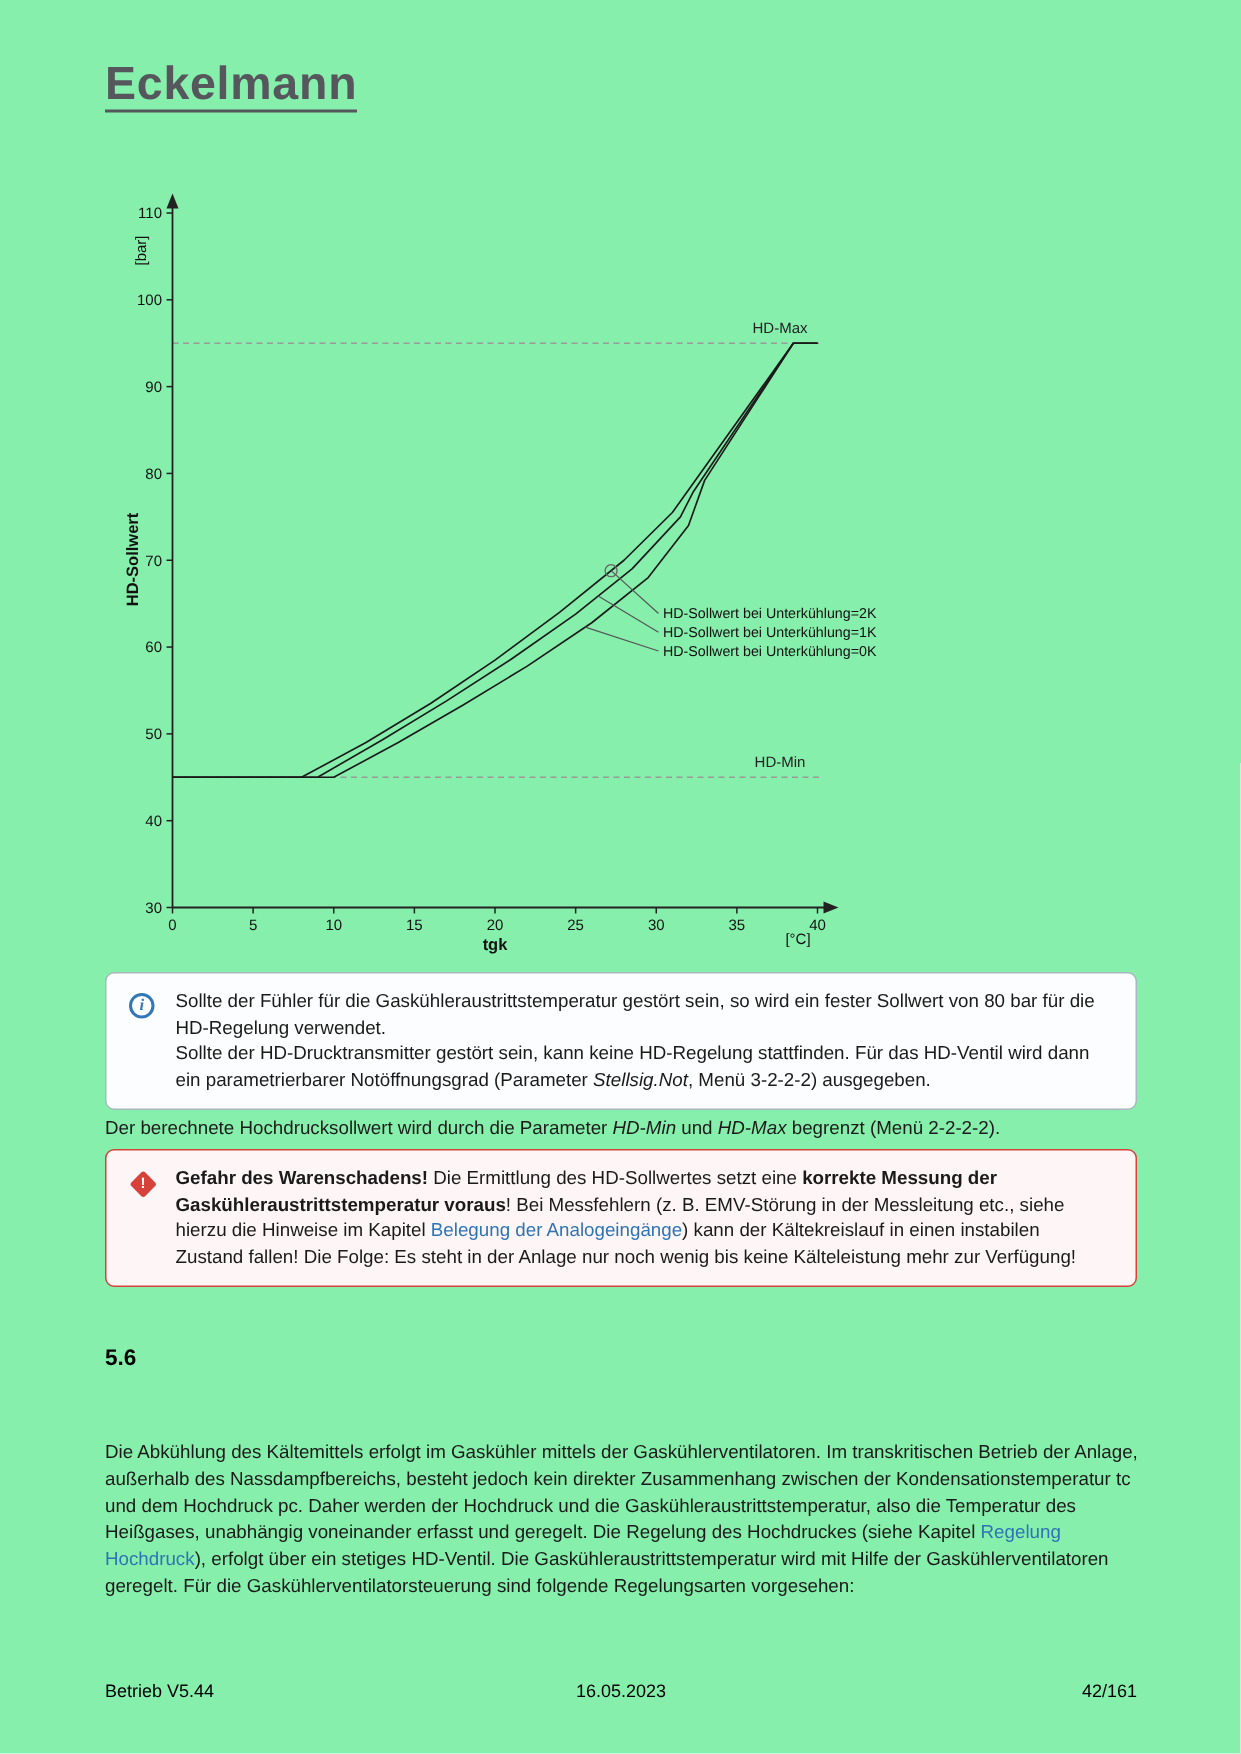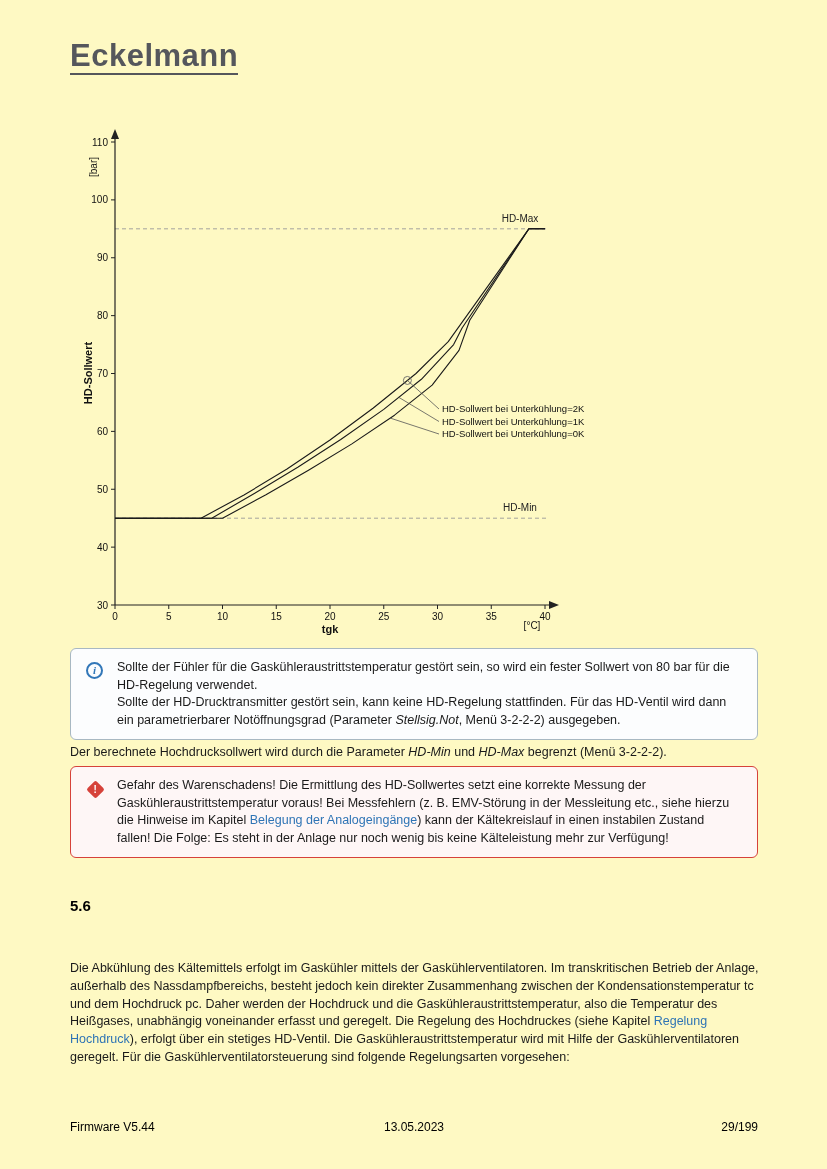--- a/index.html
+++ b/index.html
@@ -3,21 +3,21 @@
 <meta charset="utf-8">
 <style>
   * { margin: 0; padding: 0; box-sizing: border-box; }
   html, body { background: #ffffff; }
   body { font-family: "Liberation Sans", sans-serif; color: #1a1a1a; }
 
   .page {
     position: relative;
     width: 827px;
     height: 1169px;
-    background: #fef9c3;
+    background: #86efac;
     overflow: hidden;
   }
 
   .logo {
     position: absolute;
     left: 70px;
     top: 40px;
     font-size: 31px;
     font-weight: bold;
     color: #55575c;
@@ -129,21 +129,21 @@
     top: 1120px;
     width: 688px;
     display: flex;
     font-size: 12px;
     color: #000000;
   }
   .footer span { flex: 1; }
   .footer .f-center { text-align: center; }
   .footer .f-right { text-align: right; }
 
-  .rt-b { font-weight: normal; text-align: center; }
+  .rt-b { font-weight: bold; text-align: center; }
   .rt-i { font-style: italic; }
   .rt-link { color: #2e74b5; cursor: pointer; }
 </style>
 </head>
 <body>
 
 <div class="page">
 
   <div class="logo">Eckelmann</div>
 
@@ -206,34 +206,34 @@
       <text x="372" y="304.5" font-size="9.5" fill="#111">HD-Sollwert bei Unterkühlung=1K</text>
       <line x1="320.2" y1="298.06375" x2="369" y2="314" stroke="#555" stroke-width="0.8"></line>
       <text x="372" y="317" font-size="9.5" fill="#111">HD-Sollwert bei Unterkühlung=0K</text>
     </svg>
 
   <div class="note-box info-box">
     <span class="info-icon">i</span>
     <p><span>Sollte der Fühler für die Gaskühleraustrittstemperatur gestört sein, so wird ein fester Sollwert von 80 bar für die HD-Regelung verwendet.</span><br><span>Sollte der HD-Drucktransmitter gestört sein, kann keine HD-Regelung stattfinden. Für das HD-Ventil wird dann ein parametrierbarer Notöffnungsgrad (Parameter </span><span class="rt-i">Stellsig.Not</span><span>, Menü 3-2-2-2) ausgegeben.</span></p>
   </div>
 
-  <p class="para-hd-limits"><span>Der berechnete Hochdrucksollwert wird durch die Parameter </span><span class="rt-i">HD-Min</span><span> und </span><span class="rt-i">HD-Max</span><span> begrenzt (Menü 3-2-2-2).</span></p>
+  <p class="para-hd-limits"><span>Der berechnete Hochdrucksollwert wird durch die Parameter </span><span class="rt-i">HD-Min</span><span> und </span><span class="rt-i">HD-Max</span><span> begrenzt (Menü 2-2-2-2).</span></p>
 
   <div class="note-box warning-box">
     <span class="warning-icon">
       <span class="warning-mark">!</span>
     </span>
     <p><span class="rt-b">Gefahr des Warenschadens!</span><span> Die Ermittlung des HD-Sollwertes setzt eine </span><span class="rt-b">korrekte Messung der Gaskühleraustrittstemperatur voraus</span><span>! Bei Messfehlern (z. B. EMV-Störung in der Messleitung etc., siehe hierzu die Hinweise im Kapitel </span><span class="rt-link">Belegung der Analogeingänge</span><span>) kann der Kältekreislauf in einen instabilen Zustand fallen! Die Folge: Es steht in der Anlage nur noch wenig bis keine Kälteleistung mehr zur Verfügung!</span></p>
   </div>
 
   <h2 class="section-heading">
     <span>5.6</span>
   </h2>
 
   <p class="body-text"><span>Die Abkühlung des Kältemittels erfolgt im Gaskühler mittels der Gaskühlerventilatoren. Im transkritischen Betrieb der Anlage, außerhalb des Nassdampfbereichs, besteht jedoch kein direkter Zusammenhang zwischen der Kondensationstemperatur tc und dem Hochdruck pc. Daher werden der Hochdruck und die Gaskühleraustrittstemperatur, also die Temperatur des Heißgases, unabhängig voneinander erfasst und geregelt. Die Regelung des Hochdruckes (siehe Kapitel </span><span class="rt-link">Regelung Hochdruck</span><span>), erfolgt über ein stetiges HD-Ventil. Die Gaskühleraustrittstemperatur wird mit Hilfe der Gaskühlerventilatoren geregelt. Für die Gaskühlerventilatorsteuerung sind folgende Regelungsarten vorgesehen:</span></p>
 
   <div class="footer">
-    <span class="f-left">Firmware V5.44</span>
-    <span class="f-center">13.05.2023</span>
-    <span class="f-right">29/199</span>
+    <span class="f-left">Betrieb V5.44</span>
+    <span class="f-center">16.05.2023</span>
+    <span class="f-right">42/161</span>
   </div>
 
 </div>
 
 </body></html>

